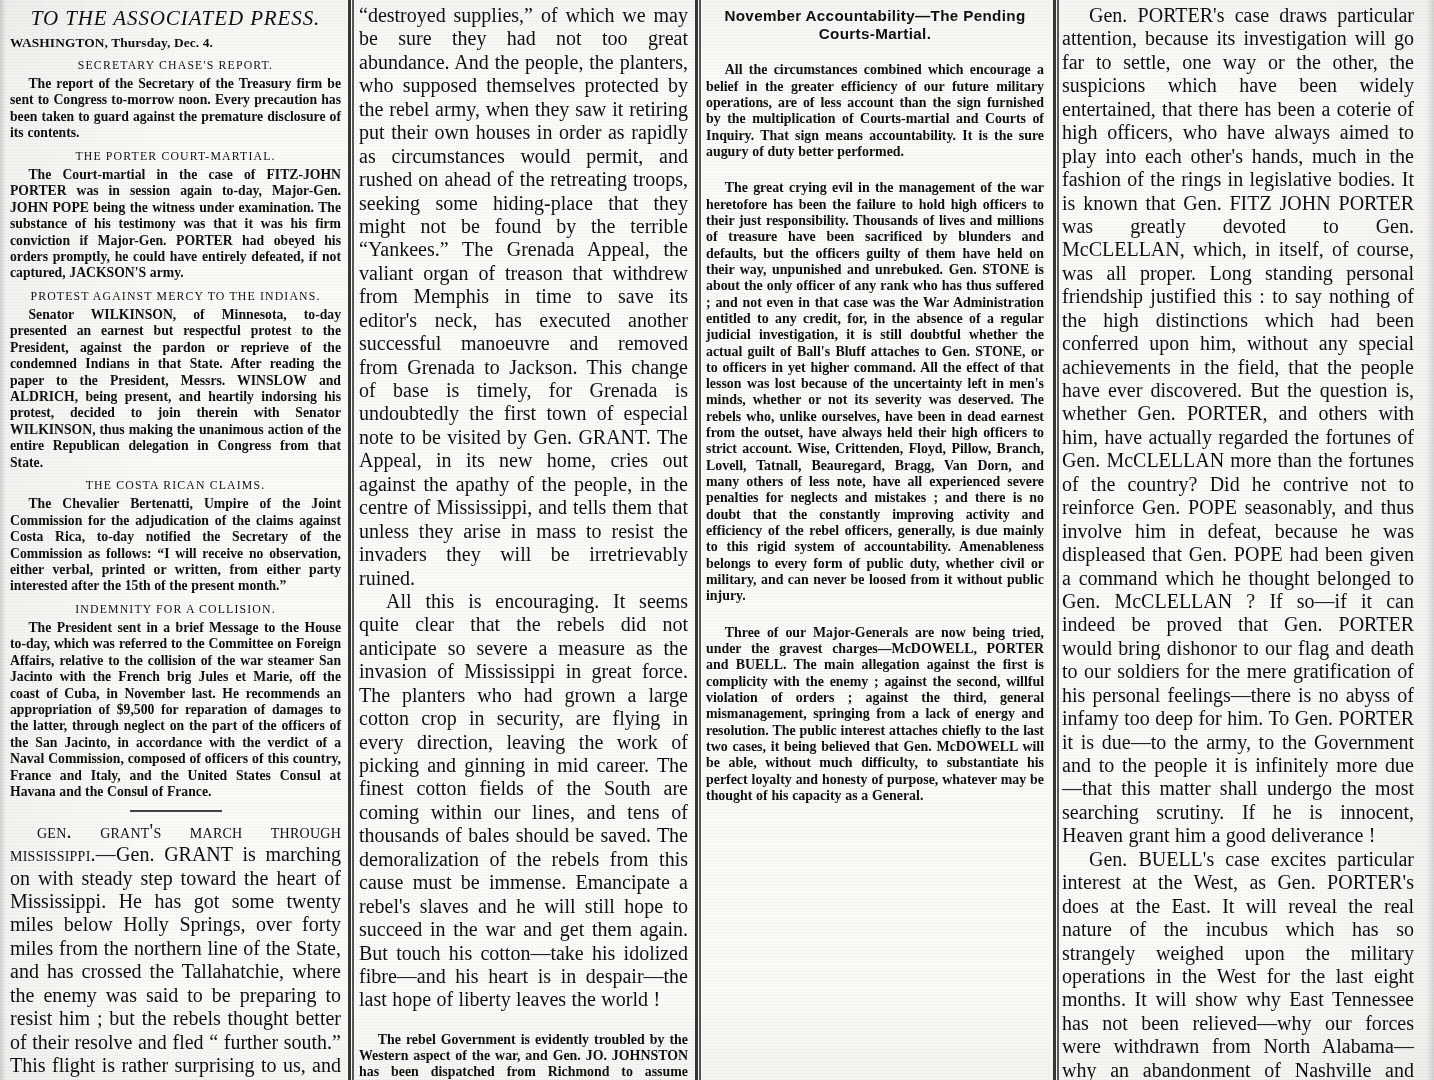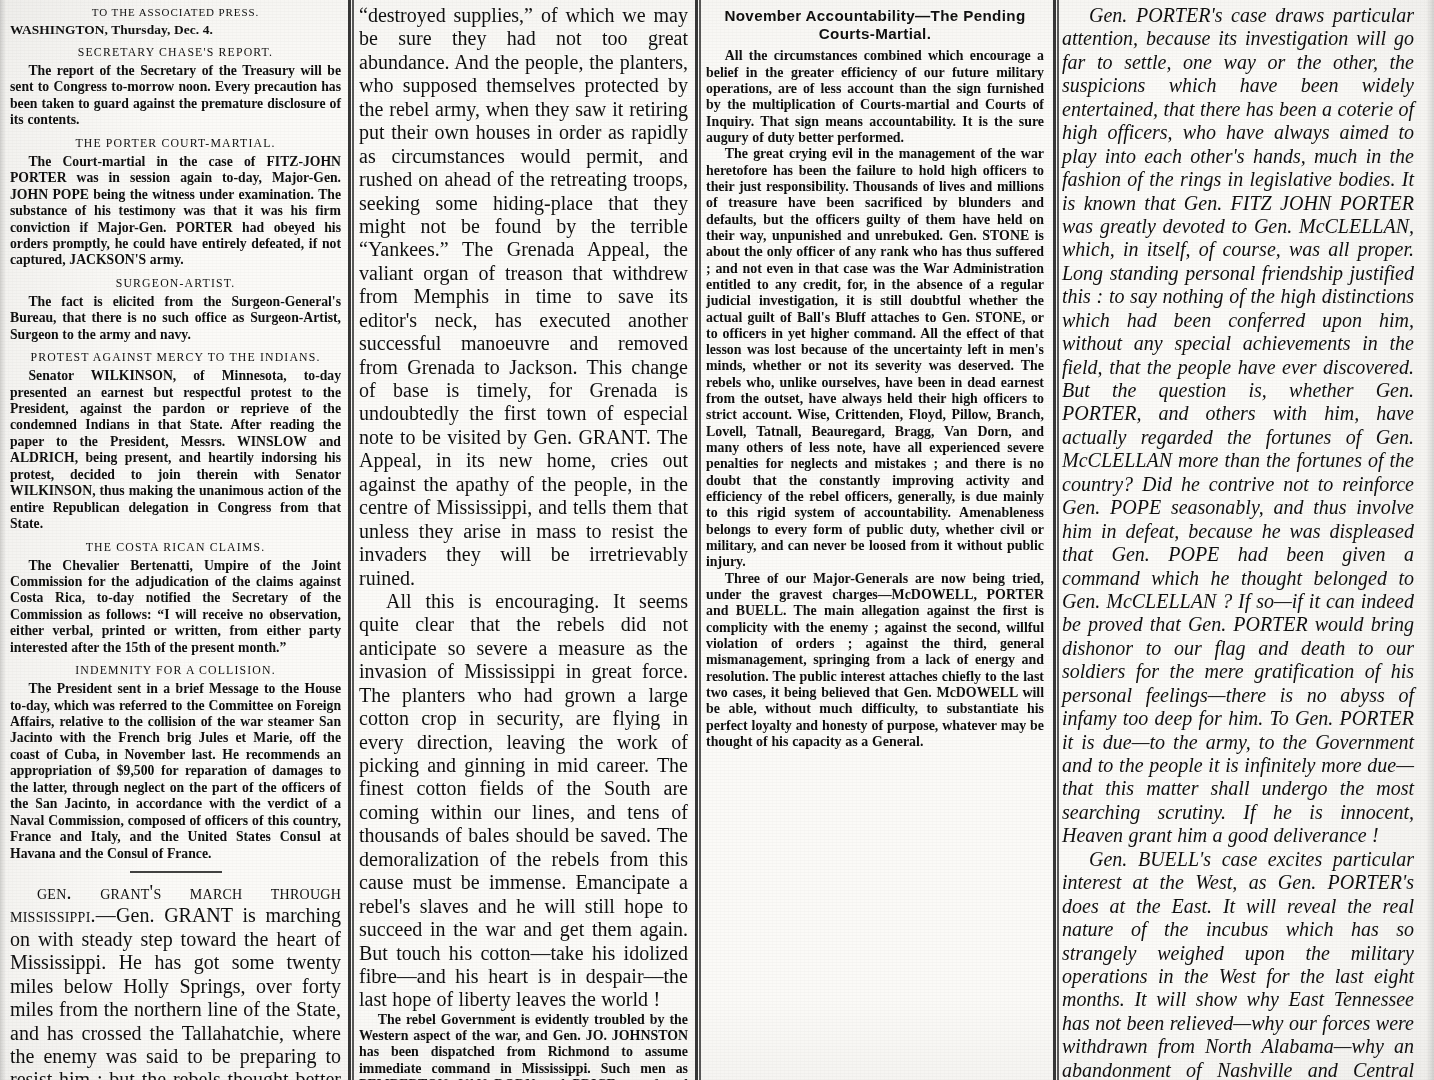--- a/index.html
+++ b/index.html
@@ -32,21 +32,21 @@
   .column {
     position: relative;
     box-sizing: border-box;
     height: 1080px;
     overflow: hidden;
     padding: 4px 8px 0 10px;
   }
   .col1 { width: 349px; }
   .col2 { width: 347px; }
   .col3 { width: 356px; }
-  .col4 { width: 382px; padding-right: 20px; font-style: italic; }
+  .col4 { width: 382px; padding-right: 20px; }
 
   
   .rule {
     position: absolute;
     top: 0;
     width: 9px;
     height: 1080px;
     pointer-events: none;
   }
   .rule::before, .rule::after {
@@ -59,26 +59,27 @@
   .rule::before { left: 1px;  width: 2.6px; opacity: .88; }
   .rule::after  { left: 5px;  width: 2.2px; opacity: .72; }
   #rule1 { left: 347px; }
   #rule2 { left: 694px; }
   #rule3 { left: 1052px; }
 
   .block { margin: 0 0 1px 0; }
 
   h1.masthead-head {
     font-family: "Liberation Serif", "DejaVu Serif", serif;
-    font-size: 11px;
+    font-size: 21px;
     letter-spacing: 0.9px;
     font-weight: 400;
     text-align: center;
     margin: 2px 0 4px 0;
     text-transform: uppercase;
+    font-style: italic;
   }
   .dateline {
     font-size: 13.4px;
     font-weight: 700;
     margin: 0 14px 5px 0;
     letter-spacing: .1px;
   }
 
   h2.subhead {
     text-align: center;
@@ -112,20 +113,21 @@
   p.body.cont { text-indent: 0; }
   p.body.bold {
     font-weight: 700;
     font-size: 13.7px;
     line-height: 1.20;
   }
   p.body.semibold {
     font-weight: 700;
     font-size: 13.9px;
     line-height: 1.175;
+    margin-top: 20px;
   }
   .sc {
     font-variant: small-caps;
     text-transform: lowercase;
     letter-spacing: .25px;
   }
 
   hr.short {
     border: 0;
     border-top: 2.2px solid #222;
@@ -169,32 +171,28 @@
   <div class="edge-shade-right"></div>
 
   <div class="column col1">
 
     <h1 class="masthead-head">TO THE ASSOCIATED PRESS.</h1>
 
     <div class="dateline">WASHINGTON, Thursday, Dec. 4.</div>
 
     <div class="block">
       <h2 class="subhead">SECRETARY CHASE'S REPORT.</h2>
-      <p class="body bold">The report of the Secretary of the Treasury will be sent to Congress to-morrow noon. Every precaution has been taken to guard against the premature disclosure of its contents.</p>
+      <p class="body bold">The report of the Secretary of the Treasury firm be sent to Congress to-morrow noon. Every precaution has been taken to guard against the premature disclosure of its contents.</p>
     </div>
 
     <div class="block">
       <h2 class="subhead">THE PORTER COURT-MARTIAL.</h2>
       <p class="body bold">The Court-martial in the case of FITZ-JOHN PORTER was in session again to-day, Major-Gen. JOHN POPE being the witness under examination. The substance of his testimony was that it was his firm conviction if Major-Gen. PORTER had obeyed his orders promptly, he could have entirely defeated, if not captured, JACKSON'S army.</p>
     </div>
 
-    <div class="block">
-      <h2 class="subhead">SURGEON-ARTIST.</h2>
-      <p class="body bold">The fact is elicited from the Surgeon-General's Bureau, that there is no such office as Surgeon-Artist, Surgeon to the army and navy.</p>
-    </div>
 
     <div class="block">
       <h2 class="subhead">PROTEST AGAINST MERCY TO THE INDIANS.</h2>
       <p class="body bold">Senator WILKINSON, of Minnesota, to-day presented an earnest but respectful protest to the President, against the pardon or reprieve of the condemned Indians in that State. After reading the paper to the President, Messrs. WINSLOW and ALDRICH, being present, and heartily indorsing his protest, decided to join therein with Senator WILKINSON, thus making the unanimous action of the entire Republican delegation in Congress from that State.</p>
     </div>
 
     <div class="block">
       <h2 class="subhead">THE COSTA RICAN CLAIMS.</h2>
       <p class="body bold">The Chevalier Bertenatti, Umpire of the Joint Commission for the adjudication of the claims against Costa Rica, to-day notified the Secretary of the Commission as follows: “I will receive no observation, either verbal, printed or written, from either party interested after the 15th of the present month.”</p>
     </div>

